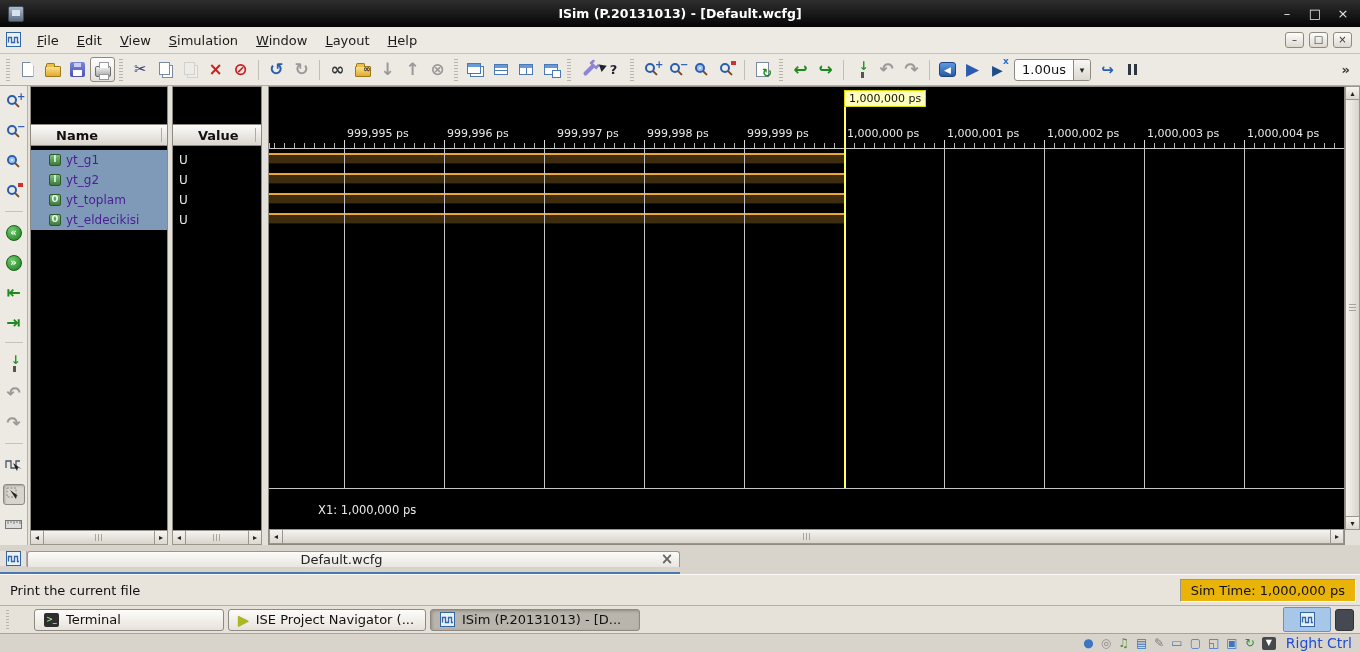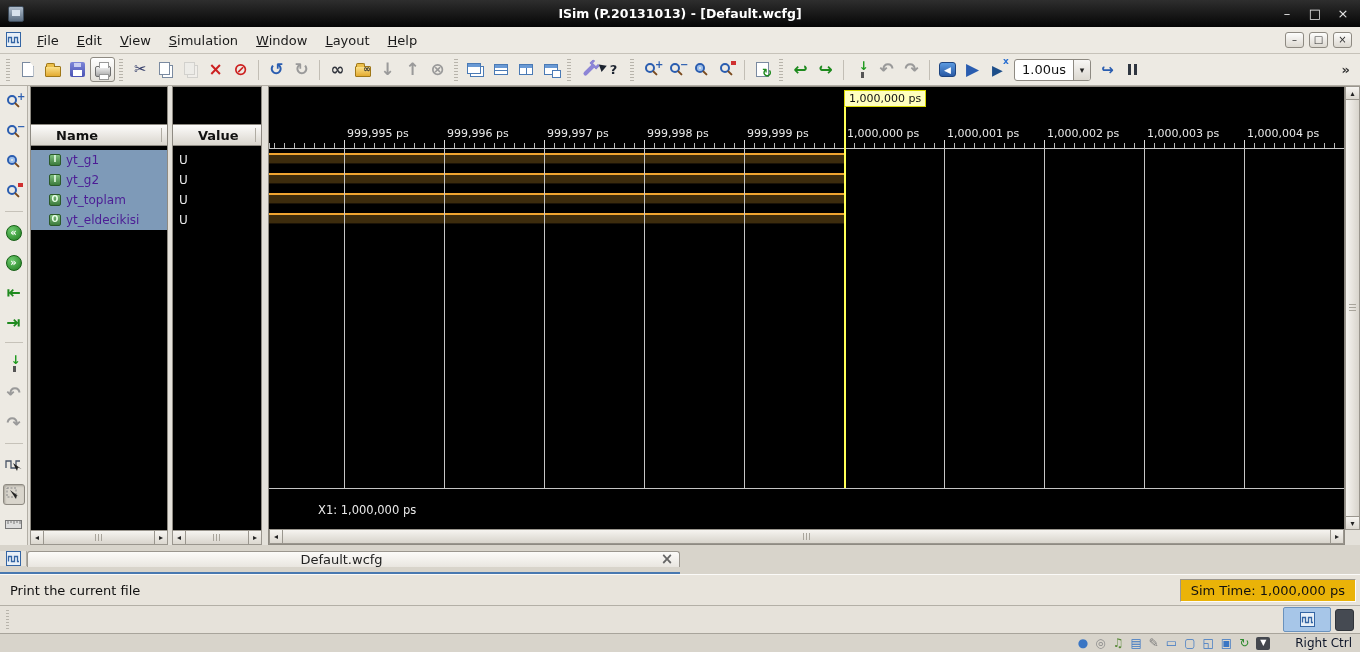--- a/index.html
+++ b/index.html
@@ -190,21 +190,21 @@
   .tray-hl{width:48px;height:25px;background:#a7c6e8;border:1px solid #6a92bd;border-radius:2px;
     display:flex;align-items:center;justify-content:center;}
   .tray-dark{width:19px;height:22px;background:#454a52;border-radius:3px;border:1px solid #30343a;}
 
   
   .vboxbar{position:absolute;left:0;top:633px;width:1360px;height:19px;background:#d8d4cb;
     border-top:1px solid #a8a49b;display:flex;align-items:center;justify-content:flex-end;gap:7px;padding:0 8px;}
   .vbox-ico{font-size:12px;line-height:1;}
   .vbox-ico.boxed{background:#44474e;color:#fff;font-size:8px;width:14px;height:13px;border-radius:2px;
     display:inline-flex;align-items:center;justify-content:center;}
-  .host-key{font-size:12px;color:#0f172a;margin-left:18px;}
+  .host-key{font-size:14px;color:#1d4ed8;margin-left:3px;}
 
   svg{display:block;}
 </style>
 </head>
 <body>
 
 <div id="screen" style="--wave-top: #f0a531; --wave-fill: #3d2c0d; --cursor: #ffff55; --selection: #7e9ab8;">
 
   <div class="titlebar">
     <span class="title-app-icon"></span>
@@ -493,21 +493,21 @@
 
     <div class="wave-panel">
       <div class="cursor-label">1,000,000 ps</div>
       <div id="axis">
         <div class="axis-minor"></div>
         <div class="axis-base"></div>
       <span class="axis-label" style="left: 78px;">999,995 ps</span>
           <span class="axis-tick" style="left: 75px;"></span>
           <span class="axis-label" style="left: 178px;">999,996 ps</span>
           <span class="axis-tick" style="left: 175px;"></span>
-          <span class="axis-label" style="left: 278px;">999,997 ps</span>
+          <span class="axis-label" style="left: 288px;">999,997 ps</span>
           <span class="axis-tick" style="left: 275px;"></span>
           <span class="axis-label" style="left: 378px;">999,998 ps</span>
           <span class="axis-tick" style="left: 375px;"></span>
           <span class="axis-label" style="left: 478px;">999,999 ps</span>
           <span class="axis-tick" style="left: 475px;"></span>
           <span class="axis-label" style="left: 578px;">1,000,000 ps</span>
           <span class="axis-tick" style="left: 575px;"></span>
           <span class="axis-label" style="left: 678px;">1,000,001 ps</span>
           <span class="axis-tick" style="left: 675px;"></span>
           <span class="axis-label" style="left: 778px;">1,000,002 ps</span>
@@ -564,20 +564,39 @@
     </div>
   </div>
 
   <div class="statusbar">
     <span class="sb-msg">Print the current file</span>
     <span class="sb-sim">Sim Time: 1,000,000 ps</span>
   </div>
 
   <div class="taskbar">
     <span class="task-grip"></span>
+    <span id="task-buttons" style="display:flex;gap:4px;">
+        <span class="task-btn">
+          <span class="app-ico app-ico-terminal"></span>
+          <span>Terminal</span>
+        </span>
+        <span class="task-btn">
+          <span class="app-ico app-ico-ise"></span>
+          <span>ISE Project Navigator (...</span>
+        </span>
+        <span class="task-btn active">
+          <span class="app-ico app-ico-isim">
+            <svg width="15" height="15" viewBox="0 0 15 15">
+              <rect x="0.5" y="0.5" width="14" height="14" fill="#e8f0f8" stroke="#3465a4"></rect>
+              <path d="M2.5 10.5 L2.5 5.5 5.5 5.5 5.5 10.5 8.5 10.5 8.5 5.5 11.5 5.5 11.5 10.5 13 10.5" fill="none" stroke="#3465a4" stroke-width="1.3"></path>
+            </svg>
+          </span>
+          <span>ISim (P.20131013) - [D...</span>
+        </span>
+      </span>
     <span class="task-spacer"></span>
     <span class="tray-hl" id="tray-hl">
         <svg width="15" height="15" viewBox="0 0 15 15">
           <rect x="0.5" y="0.5" width="14" height="14" fill="#e8f0f8" stroke="#3465a4"></rect>
           <path d="M2.5 10.5 L2.5 5.5 5.5 5.5 5.5 10.5 8.5 10.5 8.5 5.5 11.5 5.5 11.5 10.5 13 10.5" fill="none" stroke="#3465a4" stroke-width="1.3"></path>
         </svg>
       </span>
     <span class="tray-dark"></span>
   </div>
 

